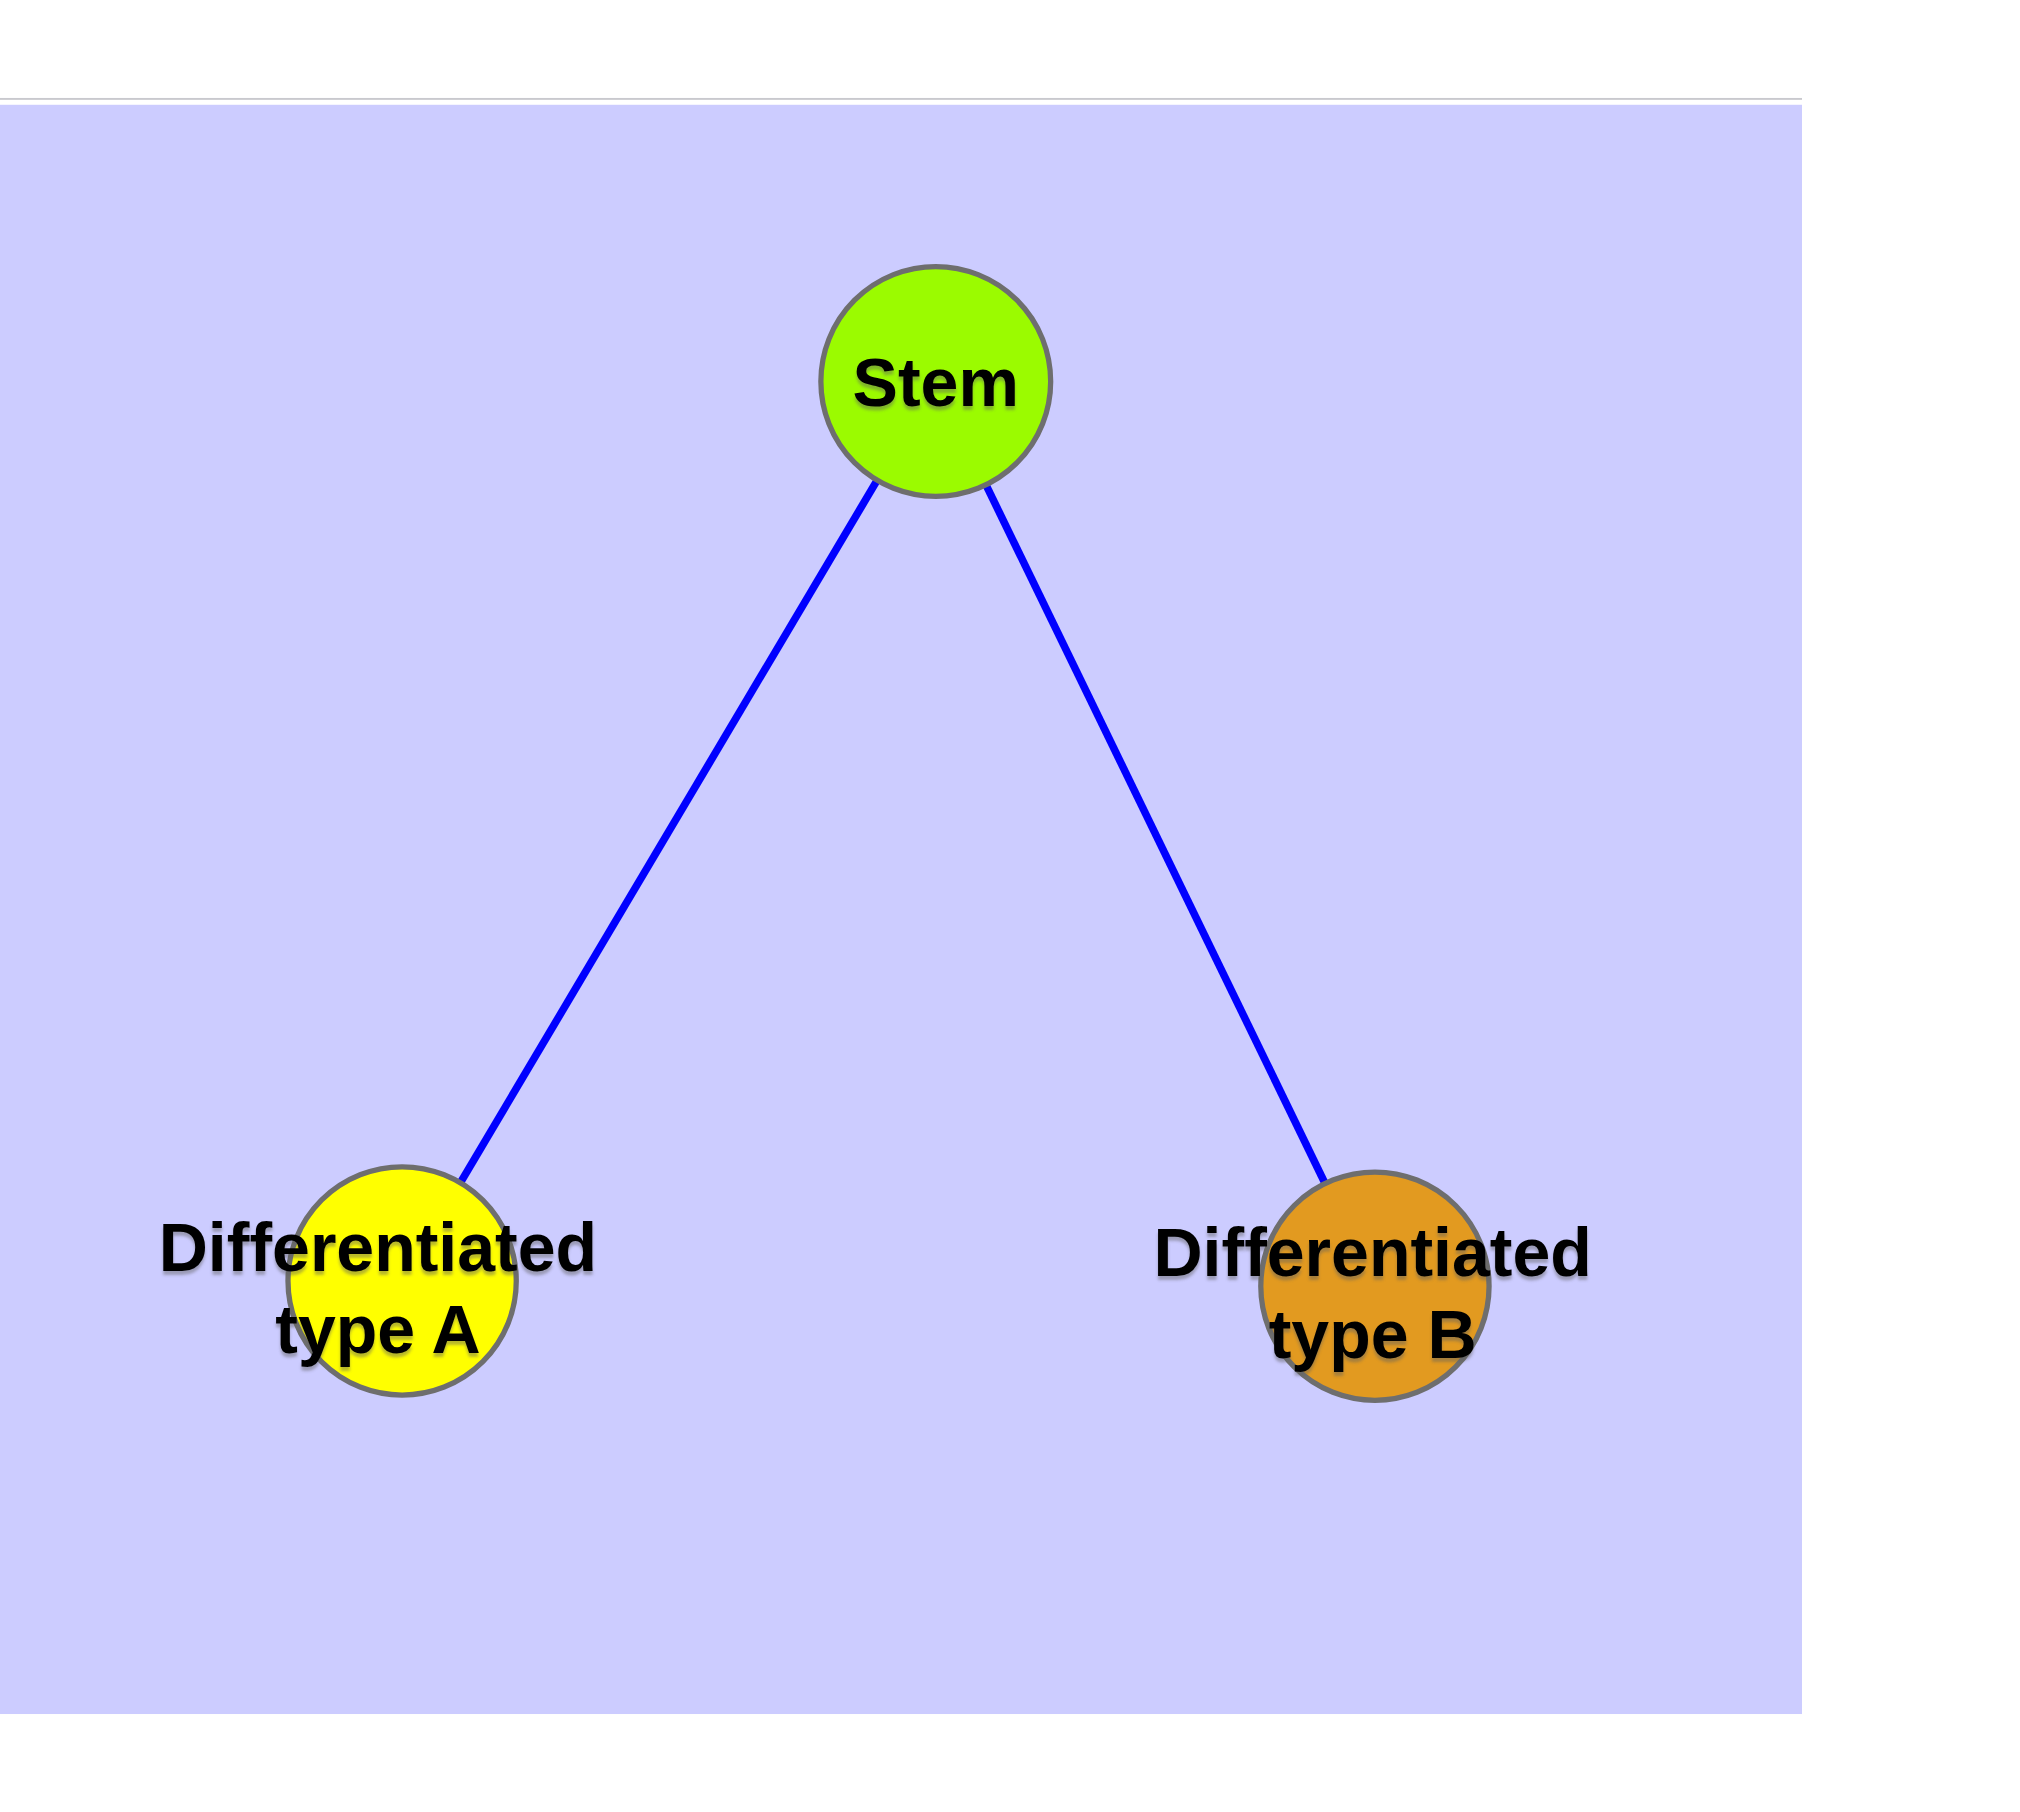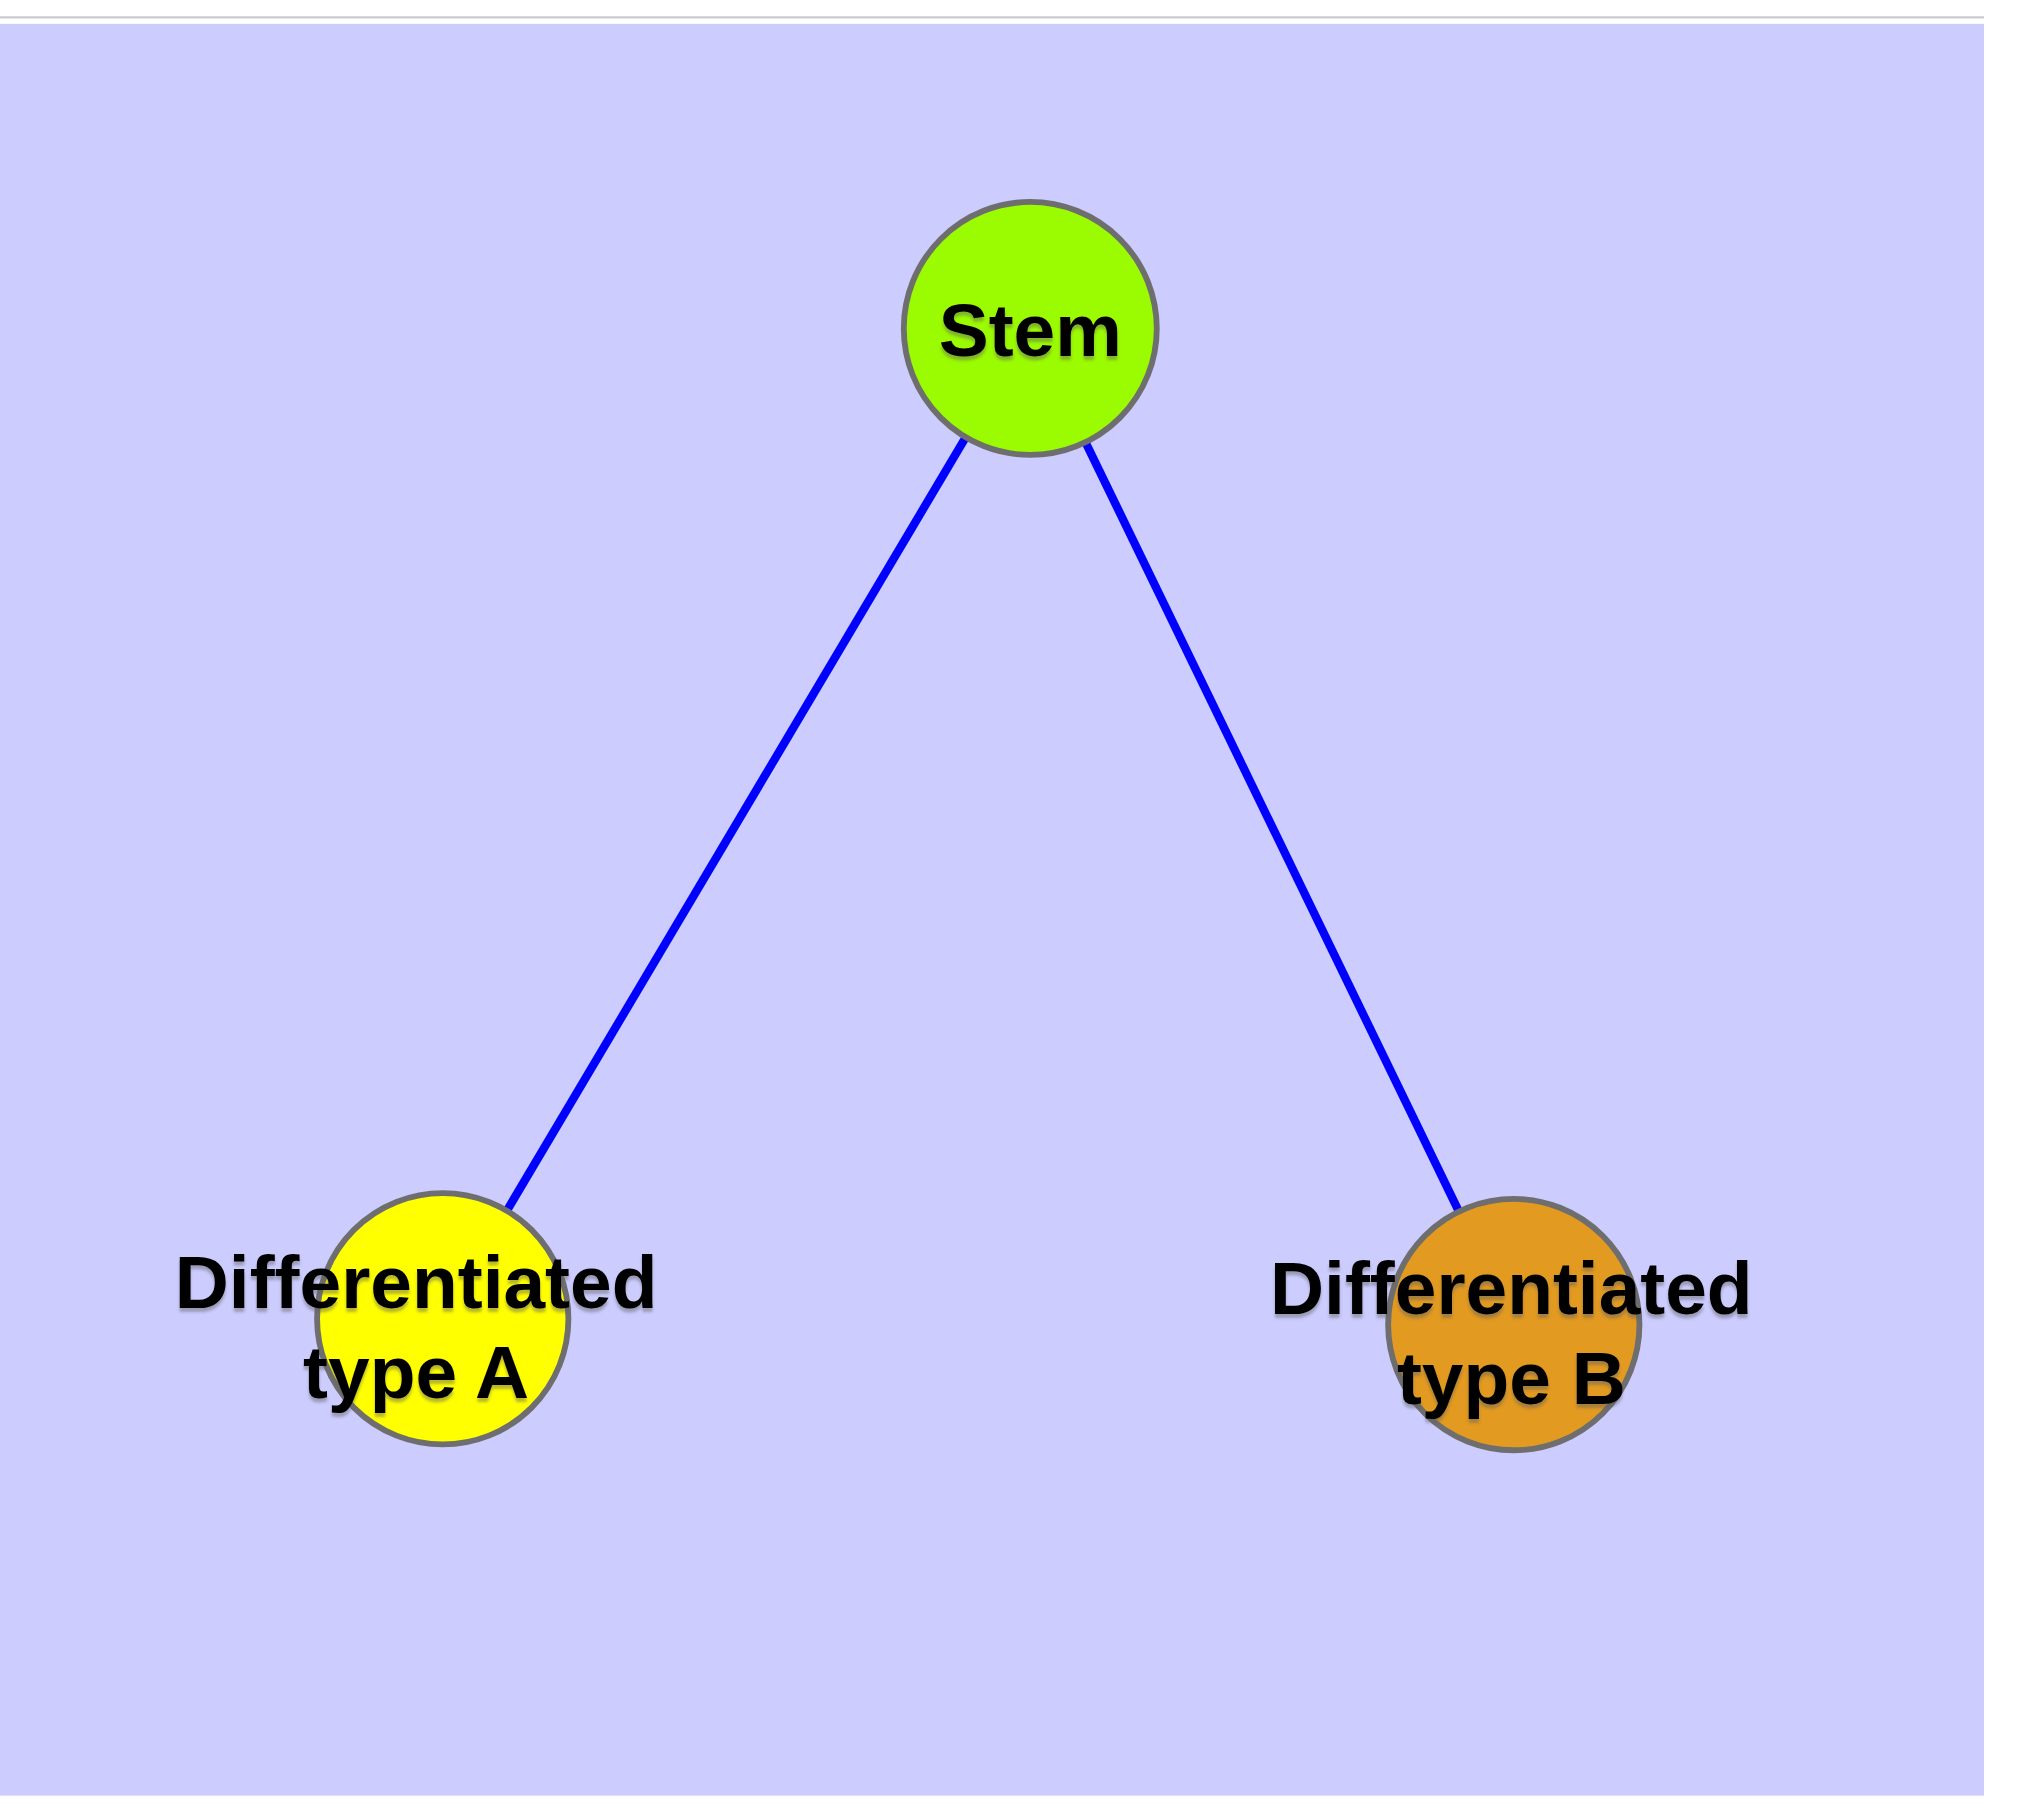--- a/index.html
+++ b/index.html
@@ -2,21 +2,21 @@
 <html style="font-size:13.6px"><head>
 <meta charset="utf-8">
 <style>
   html, body {
     margin: 0;
     padding: 0;
     background: #ffffff;
   }
   .canvas-wrap {
     position: relative;
-    width: 1984px;
+    width: 1802px;
     height: 1812px;
     overflow: hidden;
     font-family: "Liberation Sans", sans-serif;
   }
   svg.graph {
     display: block;
     width: 100%;
     height: 100%;
   }
   .edge {

